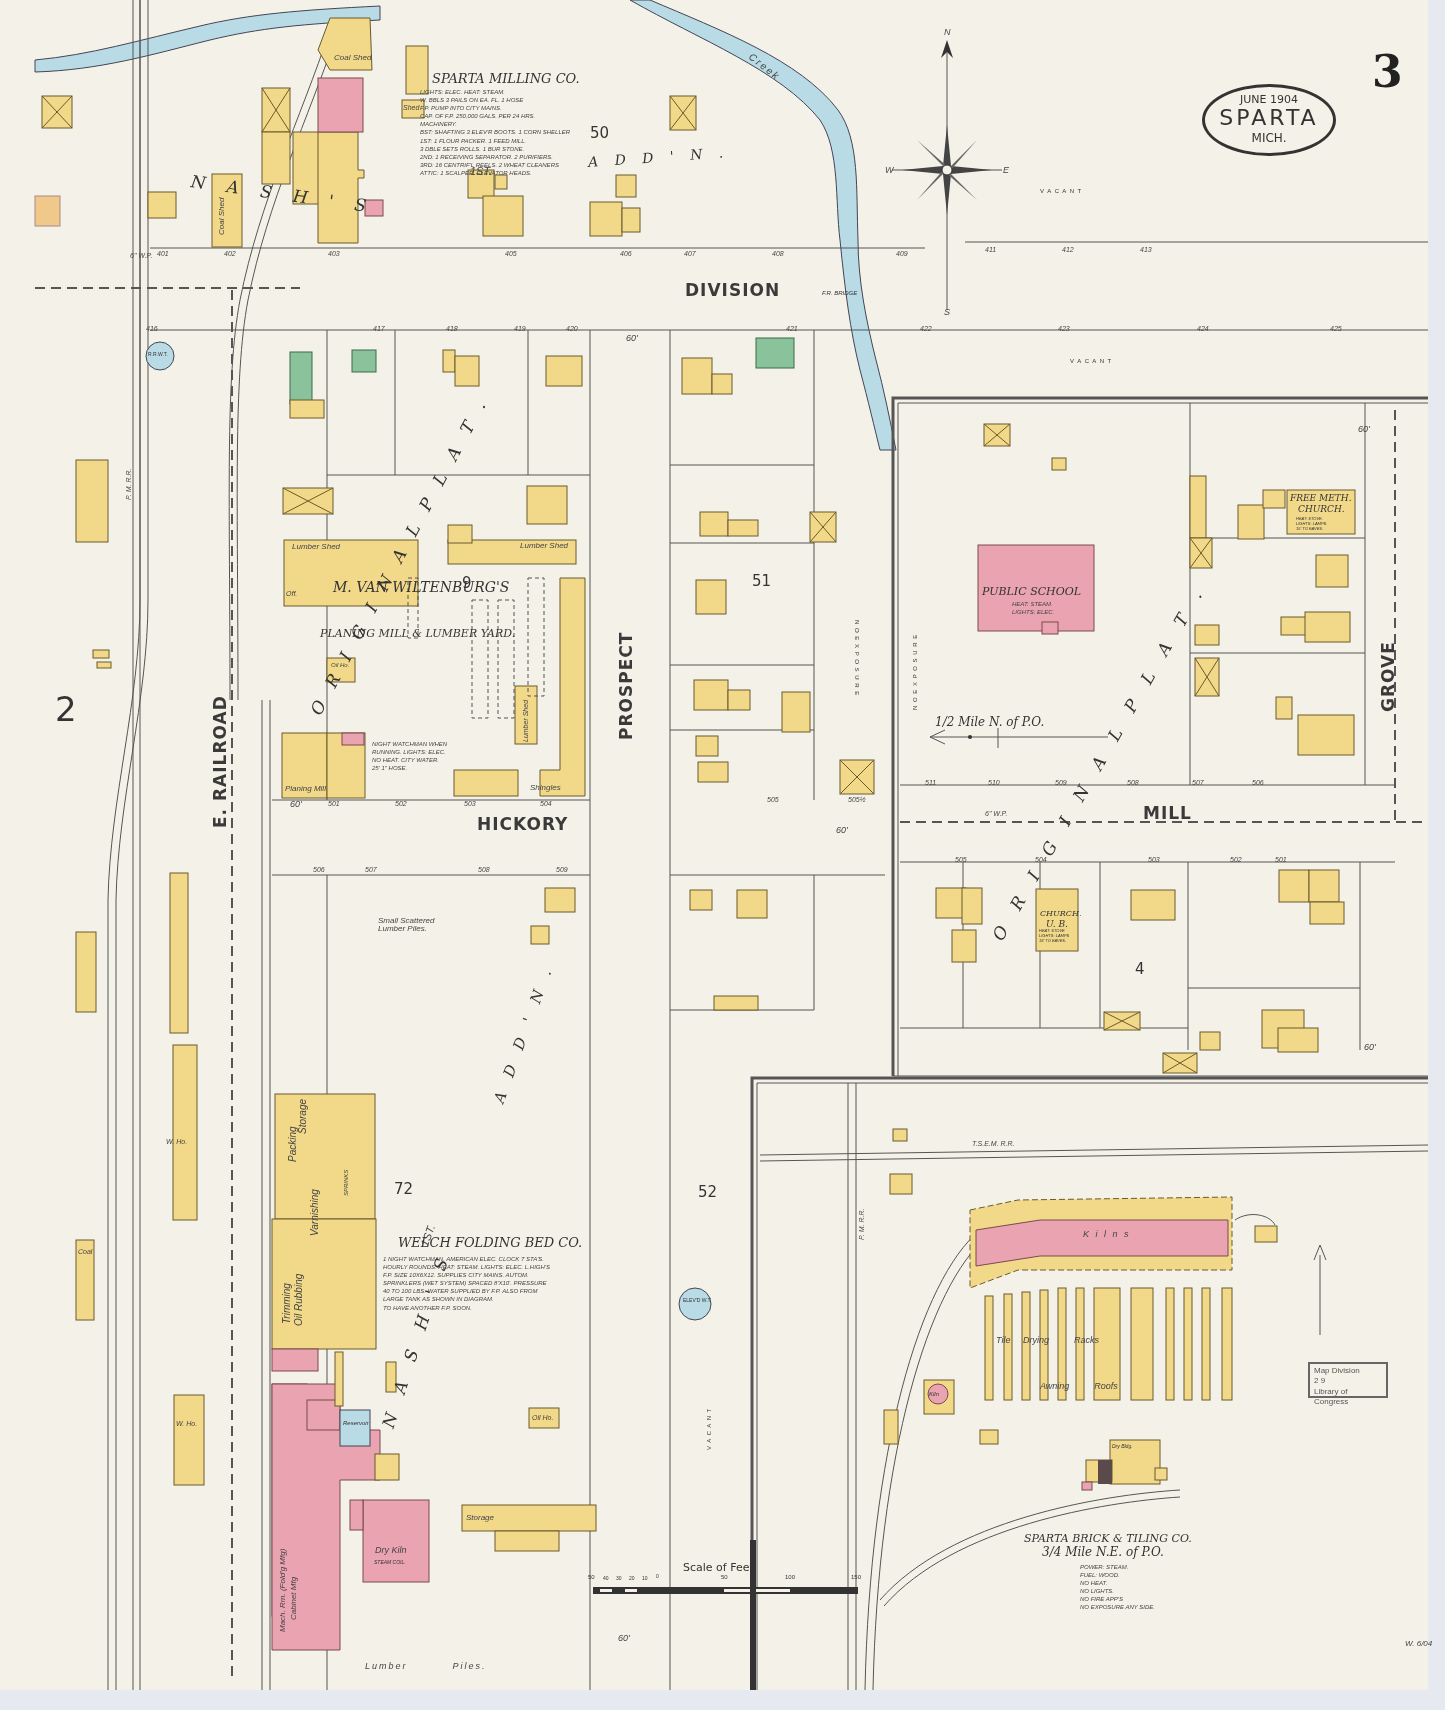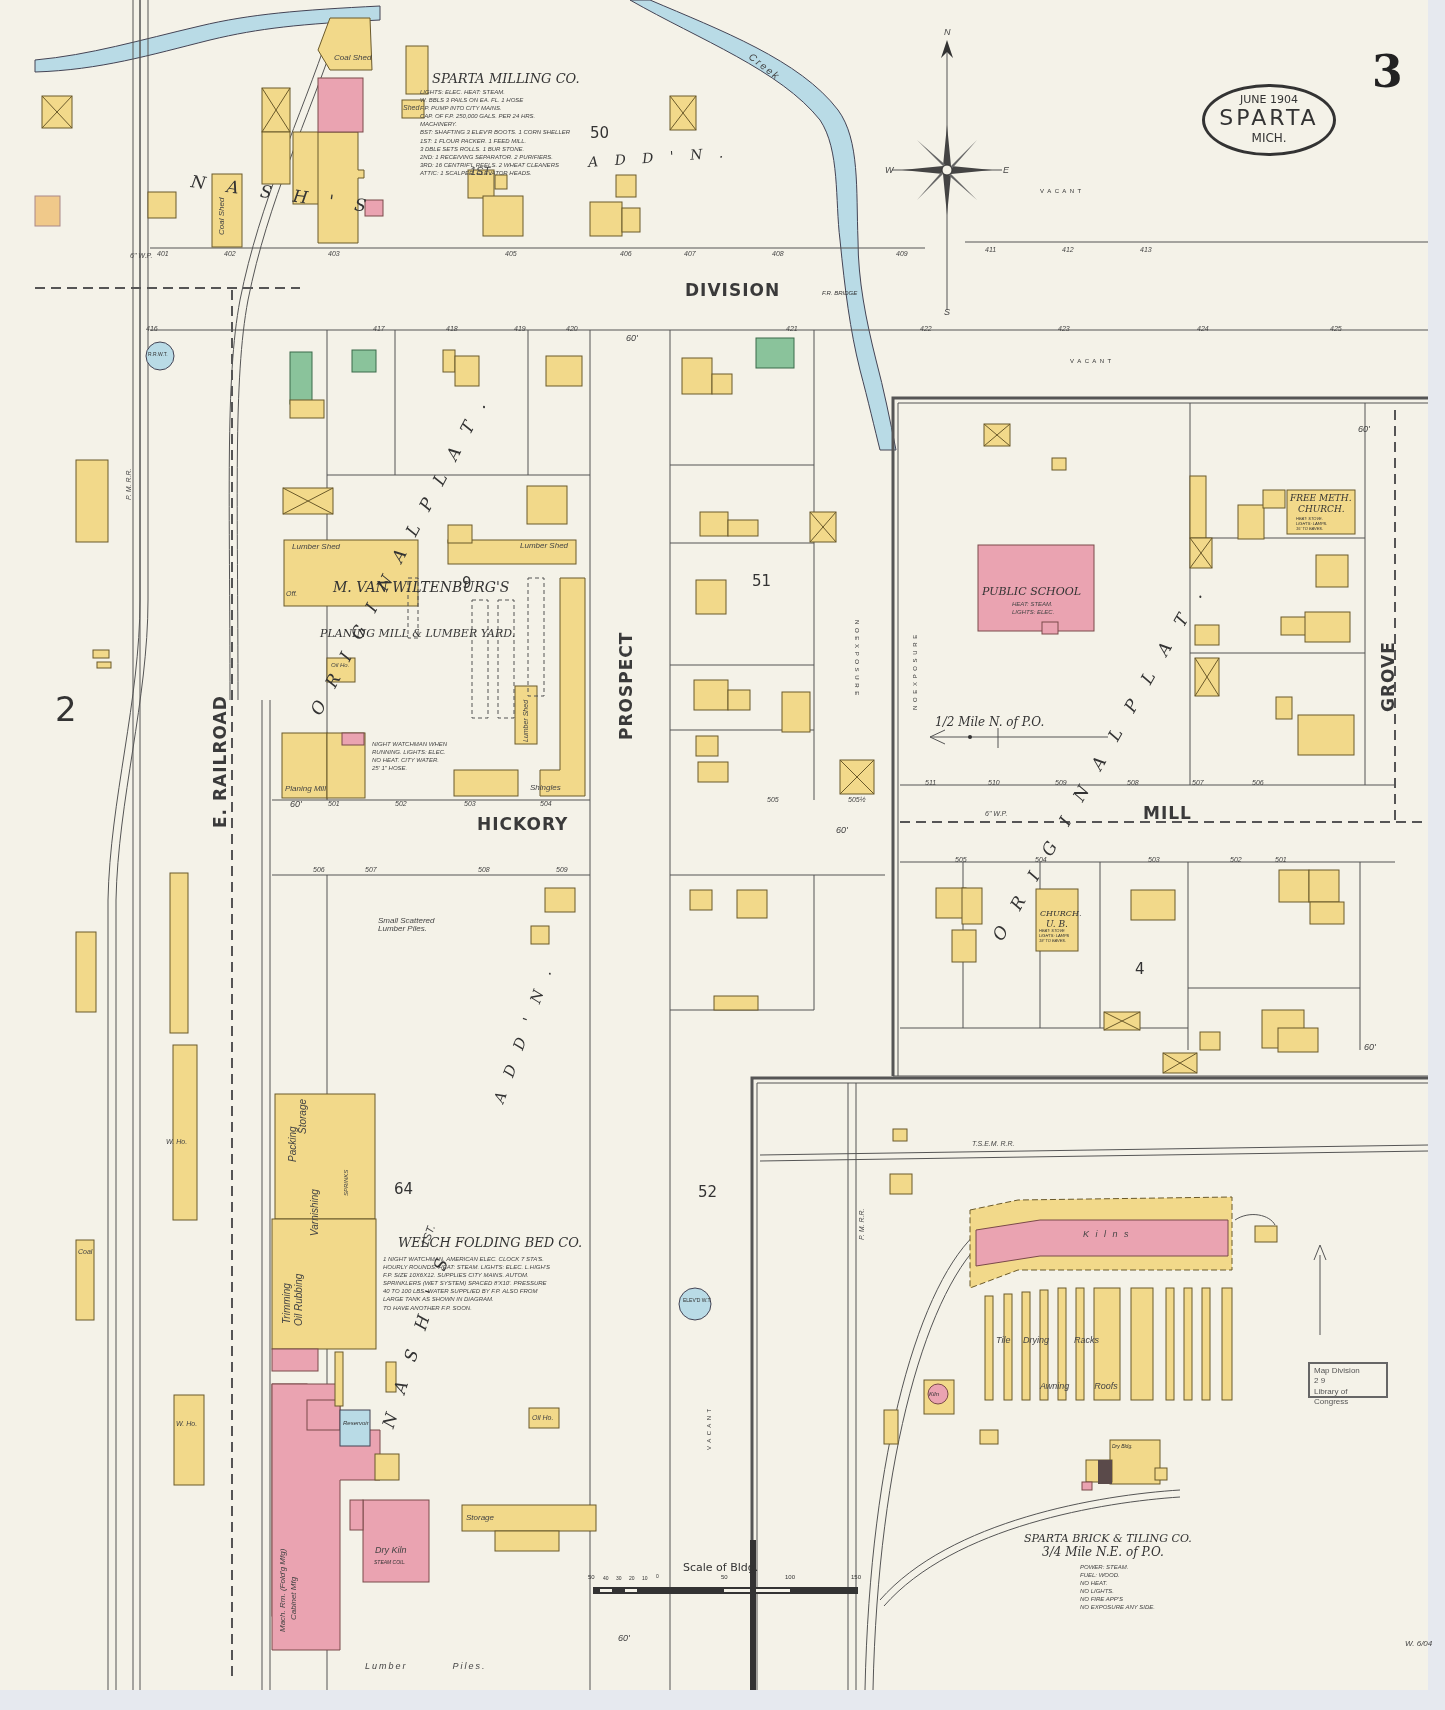--- a/index.html
+++ b/index.html
@@ -341,21 +341,21 @@
 <div class="lbl street" style="left:685px;top:282px;">DIVISION</div>
 <div class="lbl street" style="left:477px;top:816px;">HICKORY</div>
 <div class="lbl street vert" style="left:618px;top:740px;">PROSPECT</div>
 <div class="lbl street vert" style="left:212px;top:828px;">E. RAILROAD</div>
 <div class="lbl street" style="left:1143px;top:805px;">MILL</div>
 <div class="lbl street vert" style="left:1380px;top:712px;">GROVE</div>
 
 <div class="lbl block" style="left:590px;top:126px;">50</div>
 <div class="lbl block" style="left:462px;top:576px;">9</div>
 <div class="lbl block" style="left:752px;top:574px;">51</div>
-<div class="lbl block" style="left:394px;top:1182px;">64</div>
+<div class="lbl block" style="left:394px;top:1182px;">72</div>
 <div class="lbl block" style="left:698px;top:1185px;">52</div>
 <div class="lbl block" style="left:1135px;top:962px;">4</div>
 
 <div class="lbl" style="left:190px;top:186px;font-family:'DejaVu Serif',serif;font-style:italic;font-size:17px;letter-spacing:8px;transform:rotate(8deg);">N A S H ' S</div>
 <div class="lbl" style="left:588px;top:150px;font-family:'DejaVu Serif',serif;font-style:italic;font-size:14px;letter-spacing:6px;transform:rotate(-4deg);">A D D ' N .</div>
 <div class="lbl" style="left:308px;top:710px;font-family:'DejaVu Serif',serif;font-style:italic;font-size:17px;letter-spacing:6px;transform:rotate(-62deg);transform-origin:left top;">O R I G I N A L   P L A T .</div>
 <div class="lbl" style="left:990px;top:935px;font-family:'DejaVu Serif',serif;font-style:italic;font-size:17px;letter-spacing:8px;transform:rotate(-60deg);transform-origin:left top;">O R I G I N A L   P L A T .</div>
 <div class="lbl" style="left:380px;top:1425px;font-family:'DejaVu Serif',serif;font-style:italic;font-size:17px;letter-spacing:8px;transform:rotate(-72deg);transform-origin:left top;">N A S H ' S</div>
 <div class="lbl" style="left:492px;top:1100px;font-family:'DejaVu Serif',serif;font-style:italic;font-size:15px;letter-spacing:6px;transform:rotate(-70deg);transform-origin:left top;">A D D ' N .</div>
 <div class="lbl small" style="left:470px;top:166px;font-size:11px;">1ST.</div>
@@ -515,21 +515,21 @@
   <div class="lbl small" style="left:1127px;top:779px;font-size:7px;">508</div>
   <div class="lbl small" style="left:1192px;top:779px;font-size:7px;">507</div>
   <div class="lbl small" style="left:1252px;top:779px;font-size:7px;">506</div>
   <div class="lbl small" style="left:955px;top:856px;font-size:7px;">505</div>
   <div class="lbl small" style="left:1035px;top:856px;font-size:7px;">504</div>
   <div class="lbl small" style="left:1148px;top:856px;font-size:7px;">503</div>
   <div class="lbl small" style="left:1230px;top:856px;font-size:7px;">502</div>
   <div class="lbl small" style="left:1275px;top:856px;font-size:7px;">501</div>
 </div>
 
-<div class="lbl" style="left:683px;top:1562px;font-family:'DejaVu Sans',sans-serif;font-size:11px;">Scale of Bldg.</div>
+<div class="lbl" style="left:683px;top:1562px;font-family:'DejaVu Sans',sans-serif;font-size:11px;">Scale of Feet.</div>
 <div>
   <div class="lbl" style="left:588px;top:1574px;font-size:6px;">50</div>
   <div class="lbl" style="left:603px;top:1576px;font-size:5px;">40</div>
   <div class="lbl" style="left:616px;top:1576px;font-size:5px;">30</div>
   <div class="lbl" style="left:629px;top:1576px;font-size:5px;">20</div>
   <div class="lbl" style="left:642px;top:1576px;font-size:5px;">10</div>
   <div class="lbl" style="left:656px;top:1574px;font-size:5px;">0</div>
   <div class="lbl" style="left:721px;top:1574px;font-size:6px;">50</div>
   <div class="lbl" style="left:785px;top:1574px;font-size:6px;">100</div>
   <div class="lbl" style="left:851px;top:1574px;font-size:6px;">150</div>

